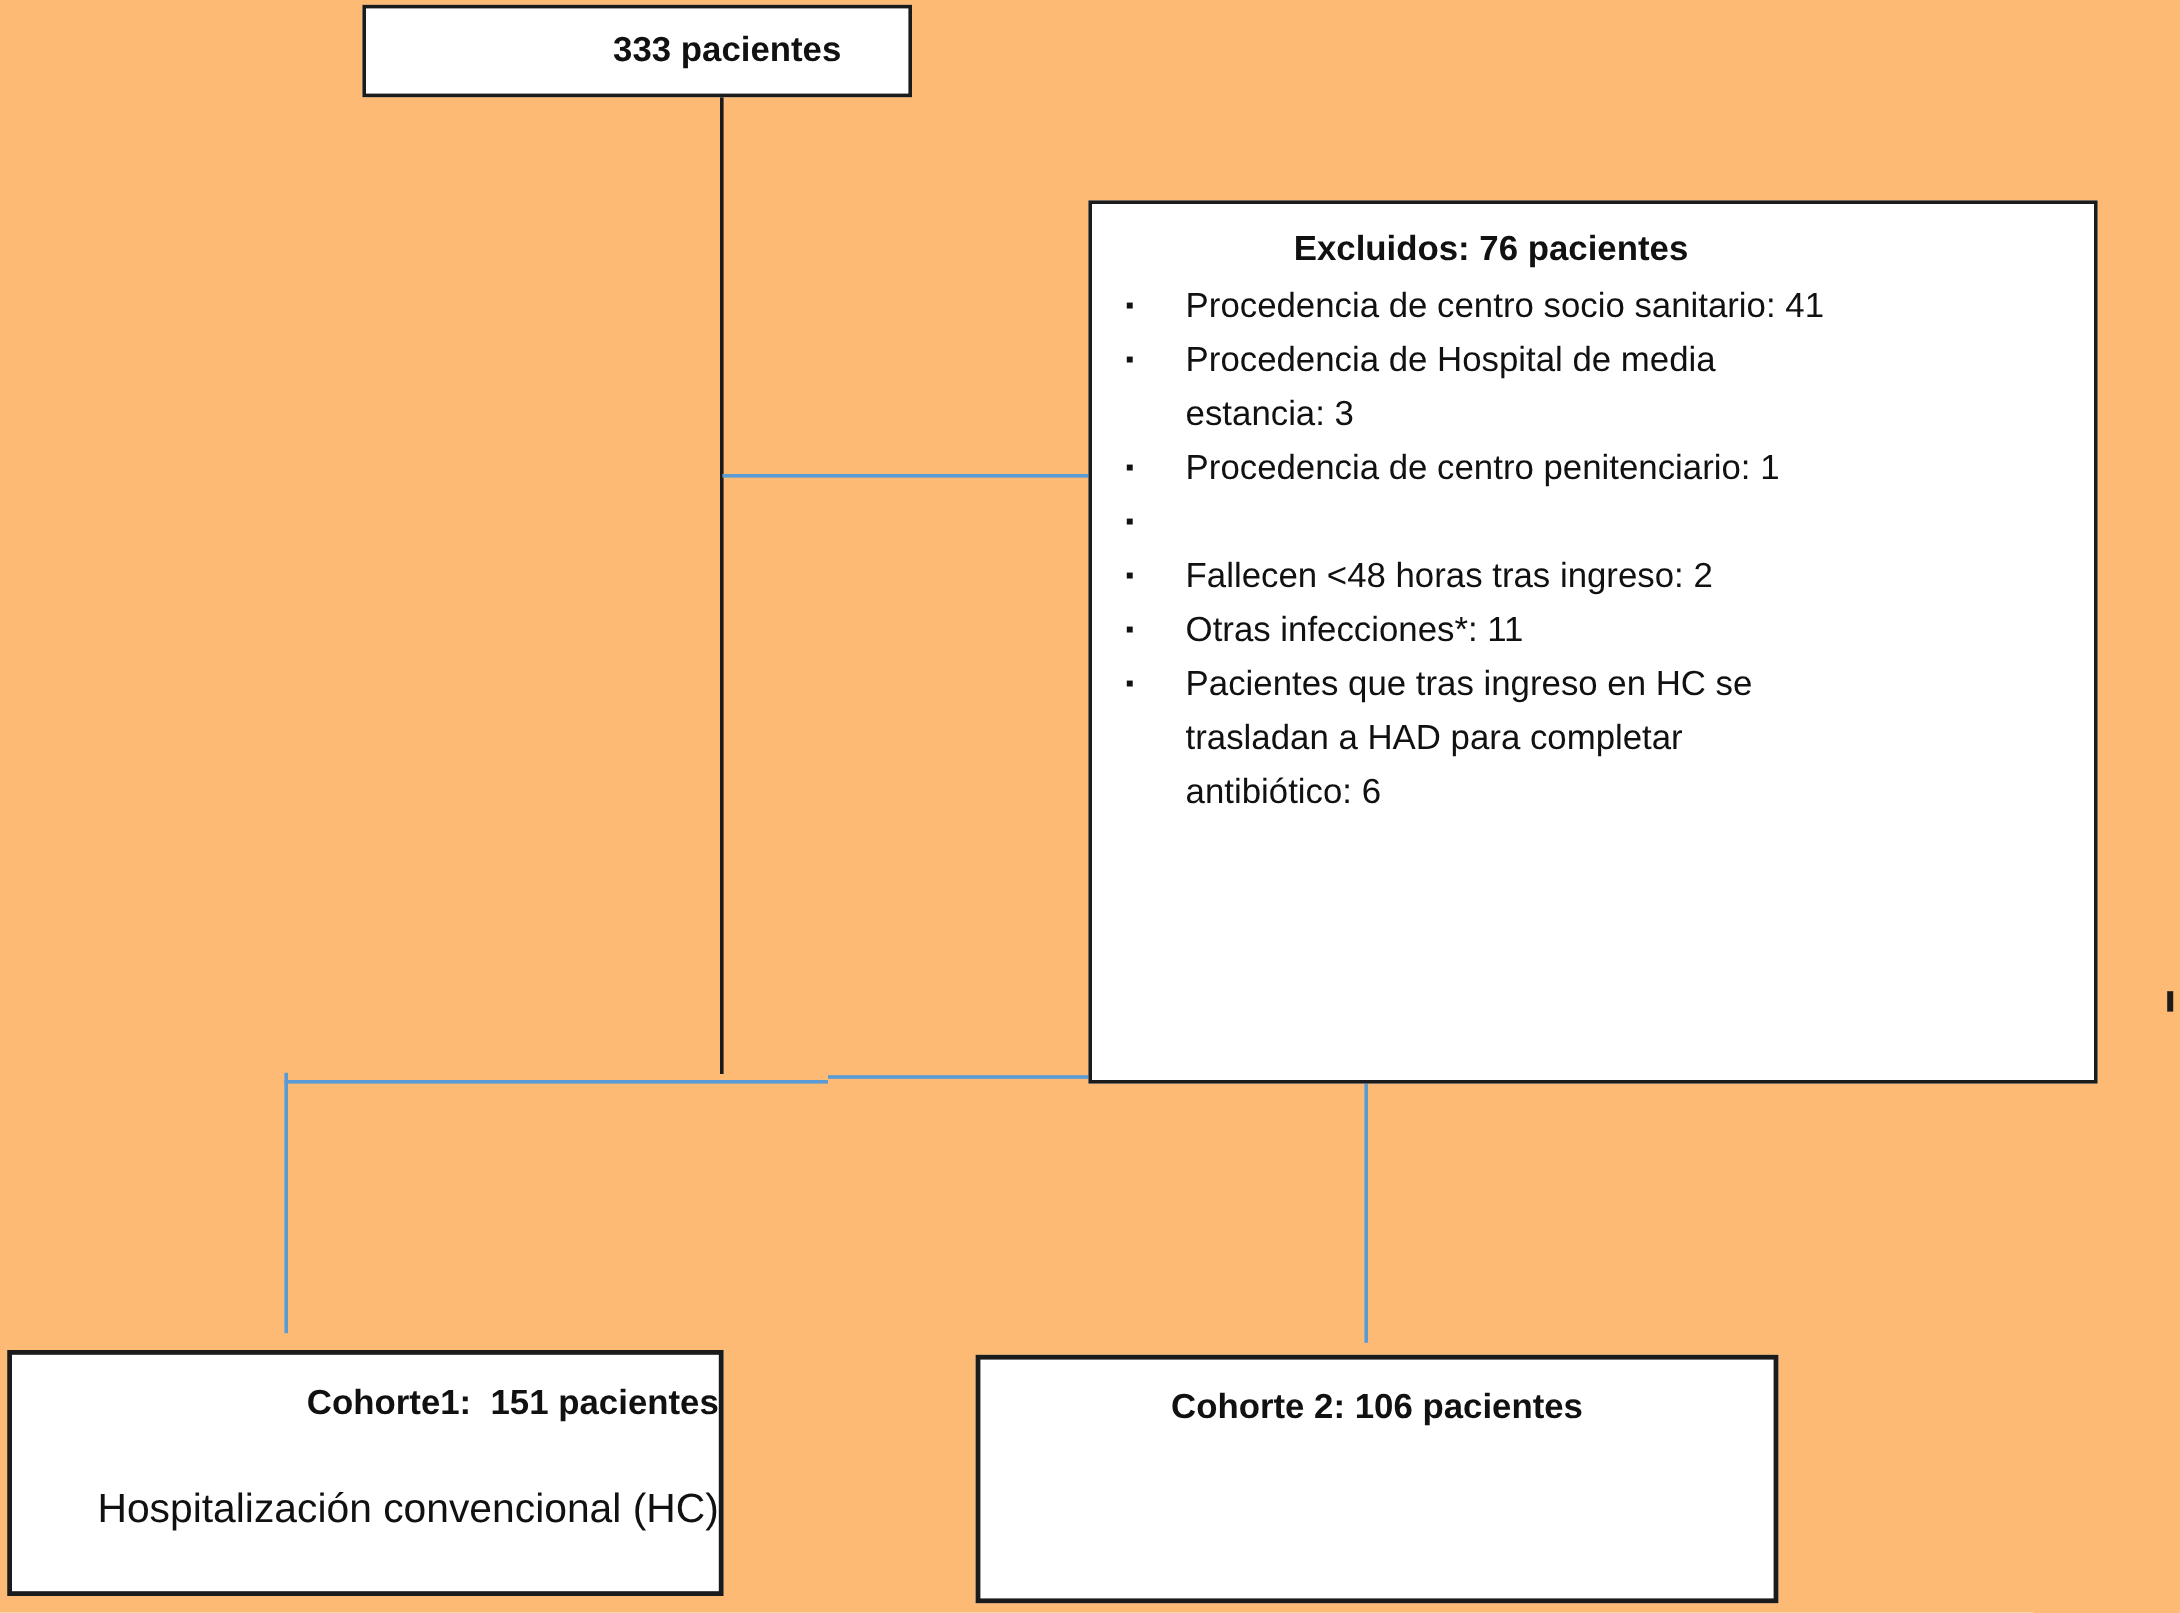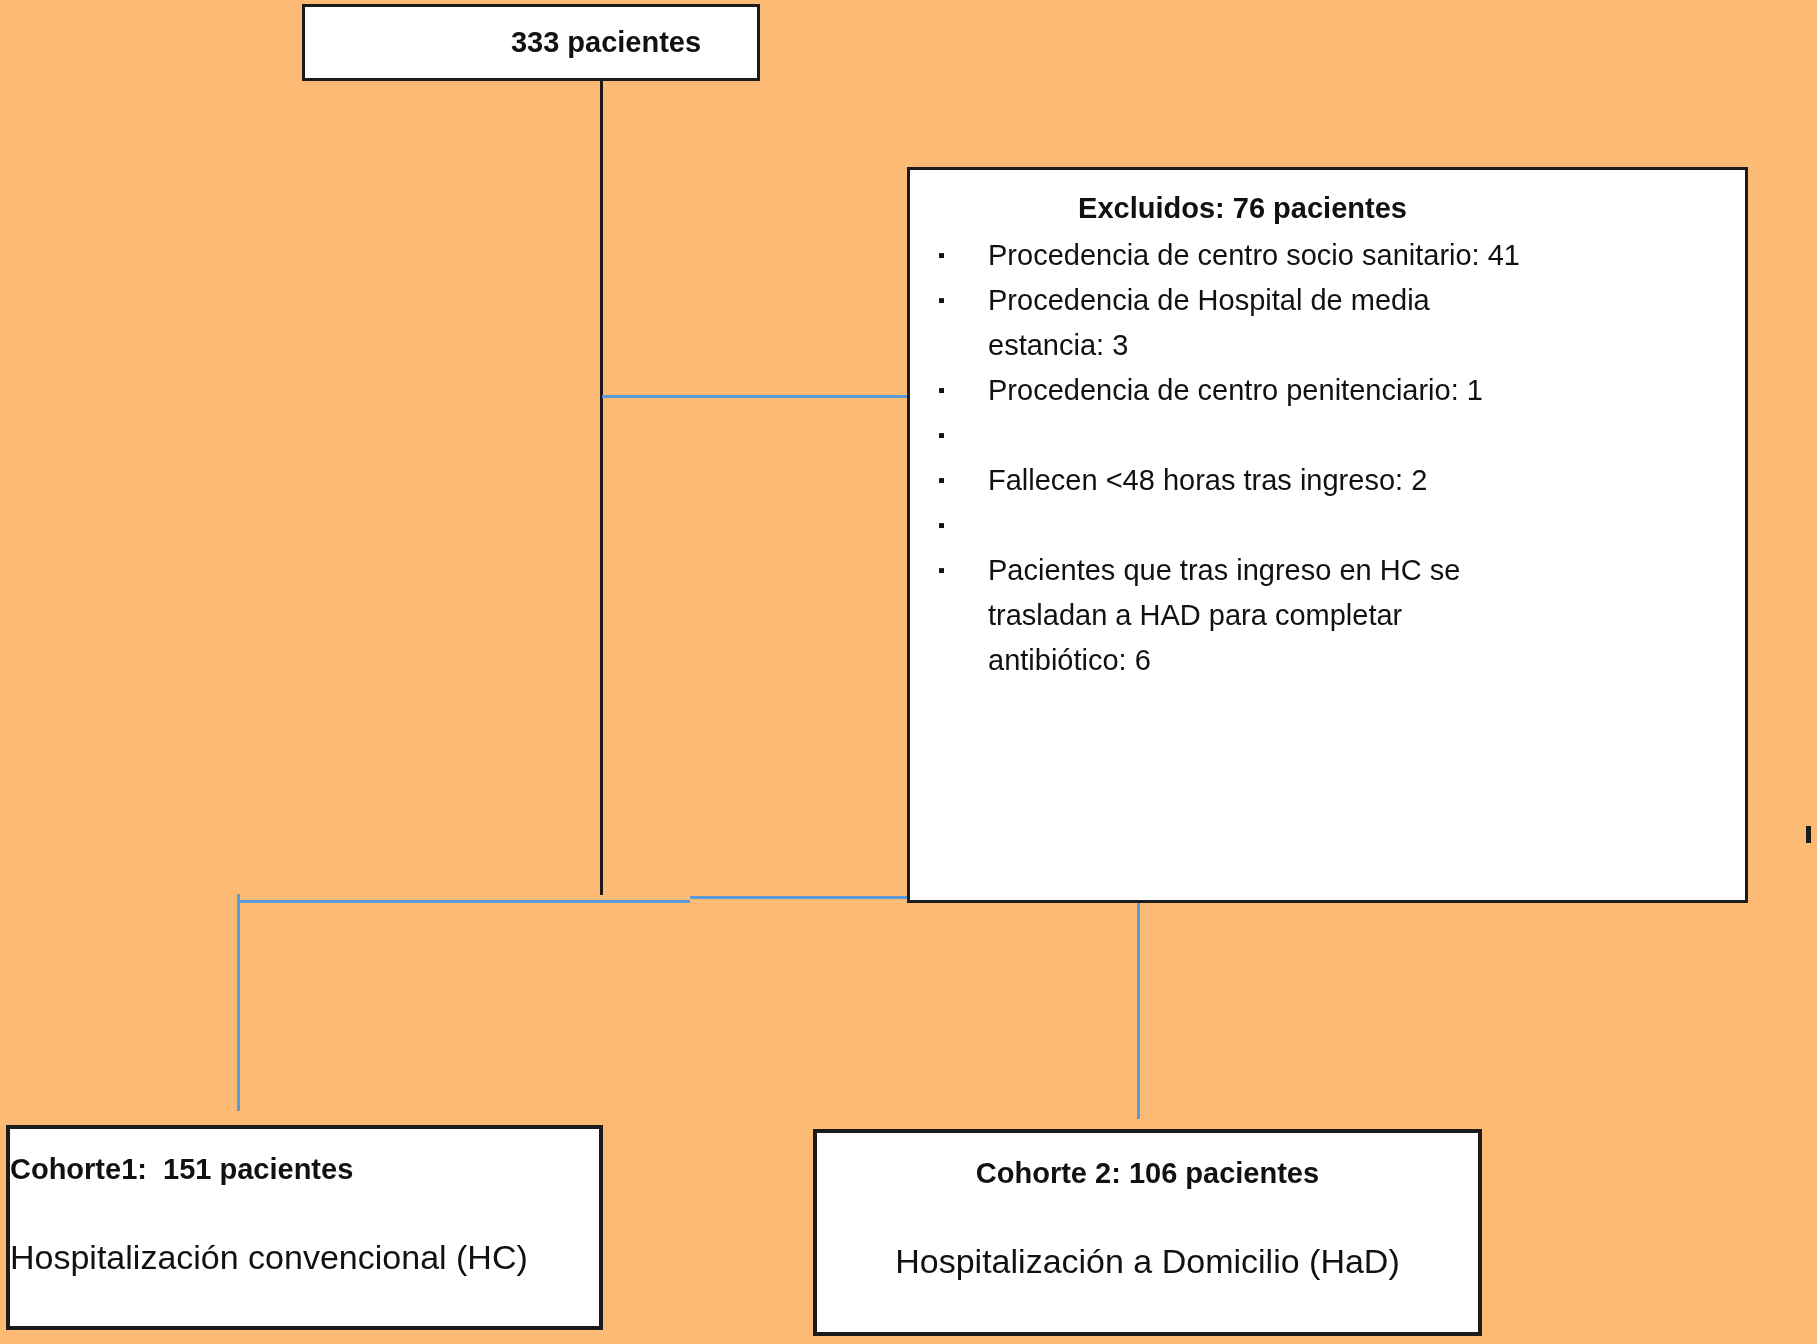--- a/index.html
+++ b/index.html
@@ -43,21 +43,21 @@
     font-size:20px;line-height:45px;color:#111;
     margin-right:38px;
   }
   .bullet-text{
     font-size:29px;line-height:45px;
     white-space:pre-line;
   }
   
   #cohort1-box{
     left:6px;top:1125px;width:597px;height:205px;border-width:4px;
-    text-align:left;
+    text-align:right;
   }
   #cohort2-box{
     left:813px;top:1129px;width:669px;height:207px;border-width:4px;
     text-align:center;
   }
   .cohort-title{
     display:block;margin-top:24px;
     font-size:29px;font-weight:bold;white-space:pre-wrap;
   }
   .cohort-subtitle{
@@ -110,33 +110,33 @@
       </div>
         <div class="bullet-row">
         <span class="bullet-marker">▪</span>
       </div>
         <div class="bullet-row">
         <span class="bullet-marker">▪</span>
         <span class="bullet-text">Fallecen &lt;48 horas tras ingreso: 2</span>
       </div>
         <div class="bullet-row">
         <span class="bullet-marker">▪</span>
+        <span class="bullet-text">Otras infecciones*: 11</span>
       </div>
         <div class="bullet-row">
         <span class="bullet-marker">▪</span>
         <span class="bullet-text">Pacientes que tras ingreso en HC se
 trasladan a HAD para completar
 antibiótico: 6</span>
       </div>
       </div>
   </div>
 
   <div class="node" id="cohort1-box">
     <span class="cohort-title">Cohorte1:  151 pacientes</span>
     <span class="cohort-subtitle">Hospitalización convencional (HC)</span>
   </div>
 
   <div class="node" id="cohort2-box">
     <span class="cohort-title">Cohorte 2: 106 pacientes</span>
-    <span class="cohort-subtitle">Hospitalización a Domicilio (HaD)</span>
   </div>
 
 </div>
 
 </body></html>

